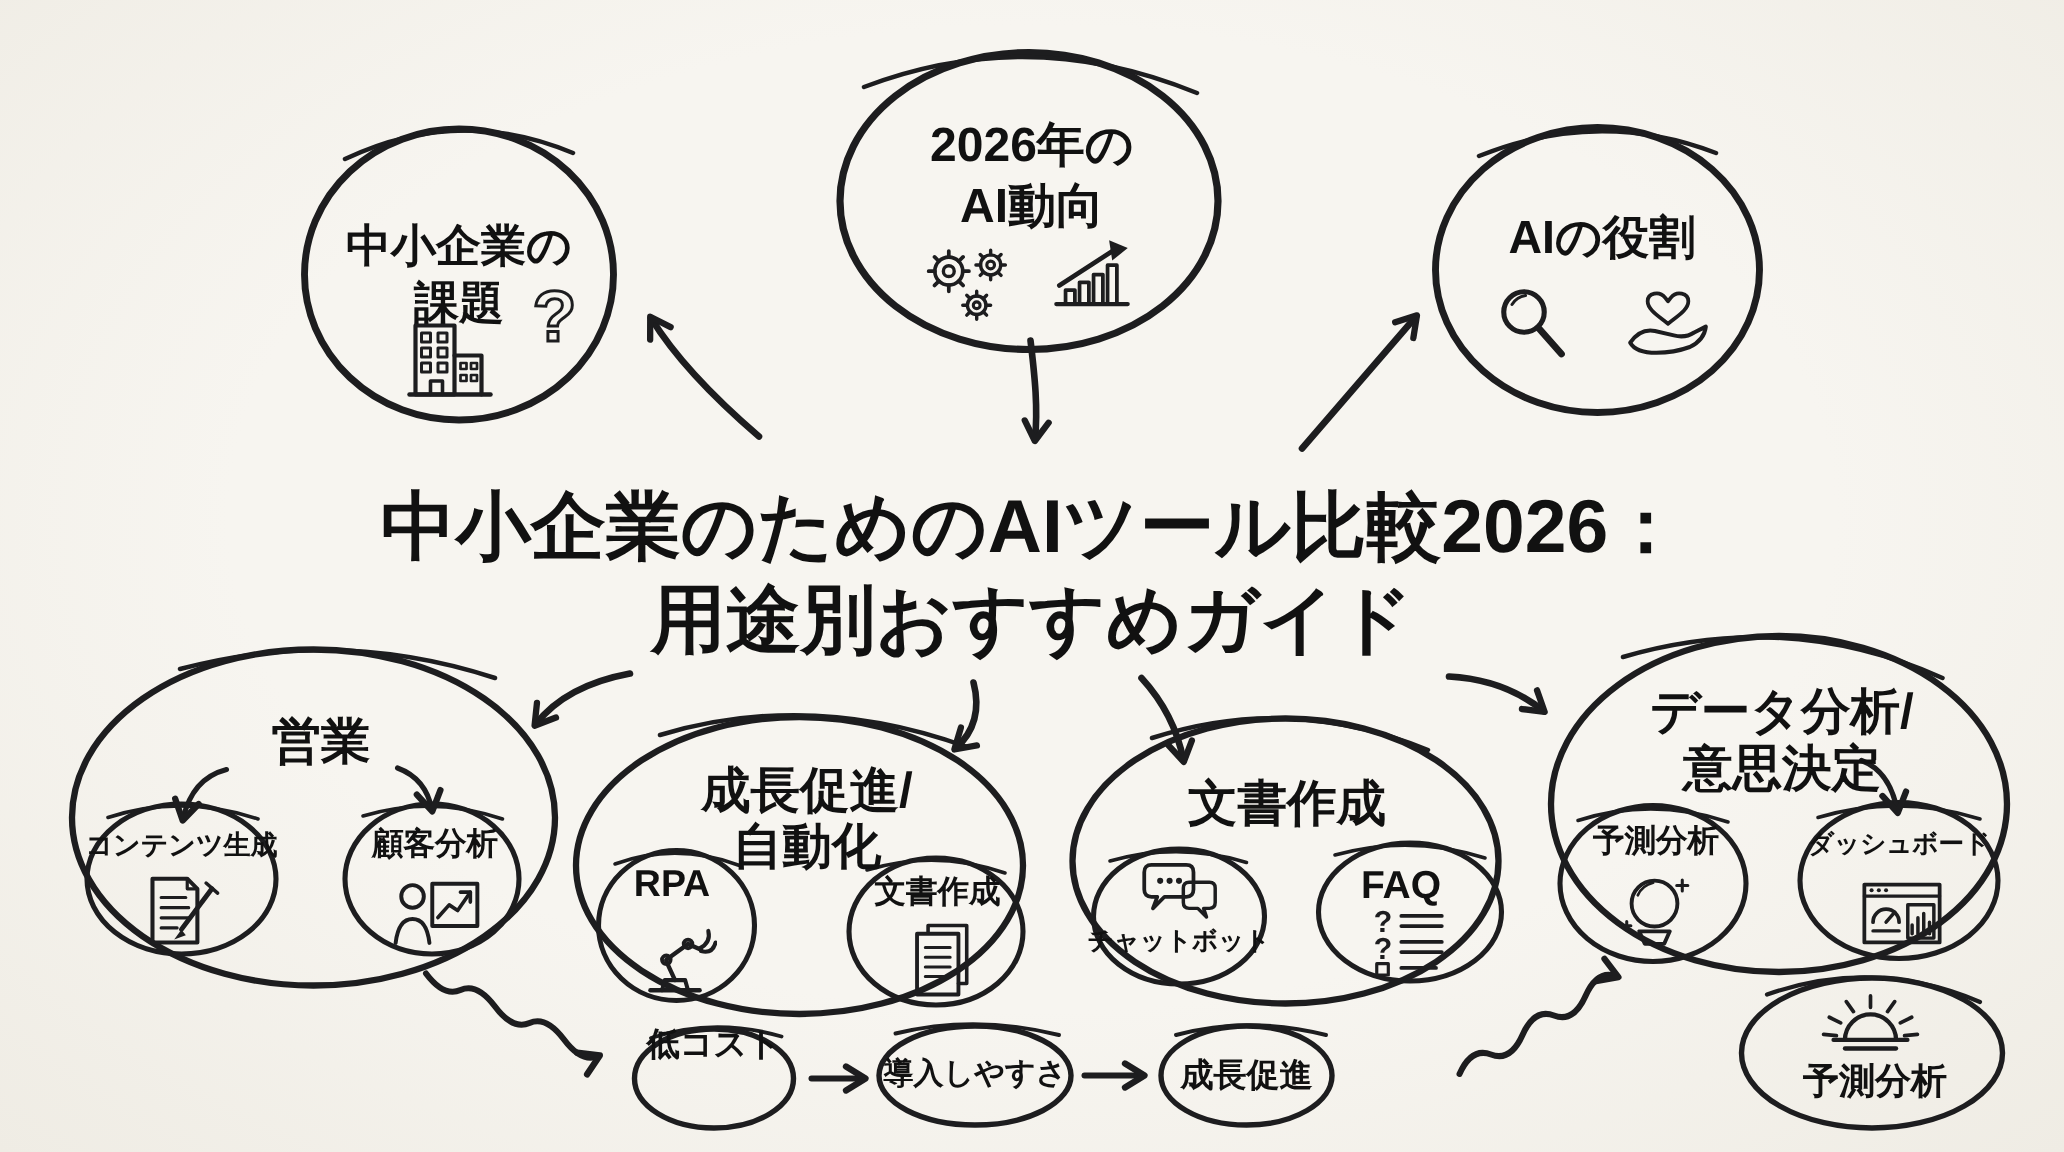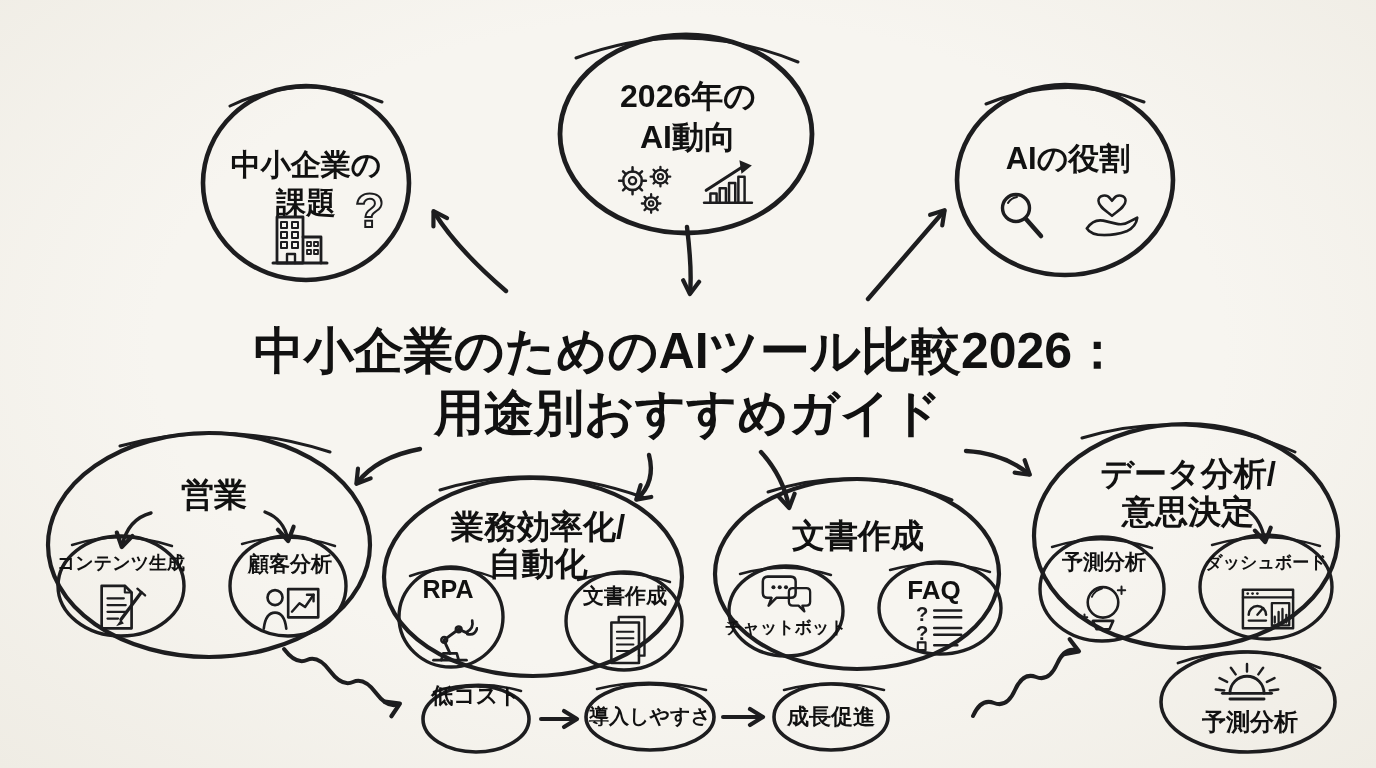--- a/index.html
+++ b/index.html
@@ -109,21 +109,21 @@
     <div>AI動向</div>
   </div>
 
   <div class="lbl" style="left:1068px;top:159px;font-size:31px">AIの役割</div>
 
   <div class="lbl" style="left:214px;top:494px;font-size:33px;line-height:37px">
     <div>営業</div>
   </div>
 
   <div class="lbl" style="left:538px;top:545px;font-size:33px;line-height:37px">
-    <div>業務効率化/</div>
+    <div>成長促進/</div>
     <div>自動化</div>
   </div>
 
   <div class="lbl" style="left:858px;top:536px;font-size:33px">文書作成</div>
 
   <div class="lbl" style="left:1188px;top:493px;font-size:33px;line-height:38px">
     <div>データ分析/</div>
     <div>意思決定</div>
   </div>
 

